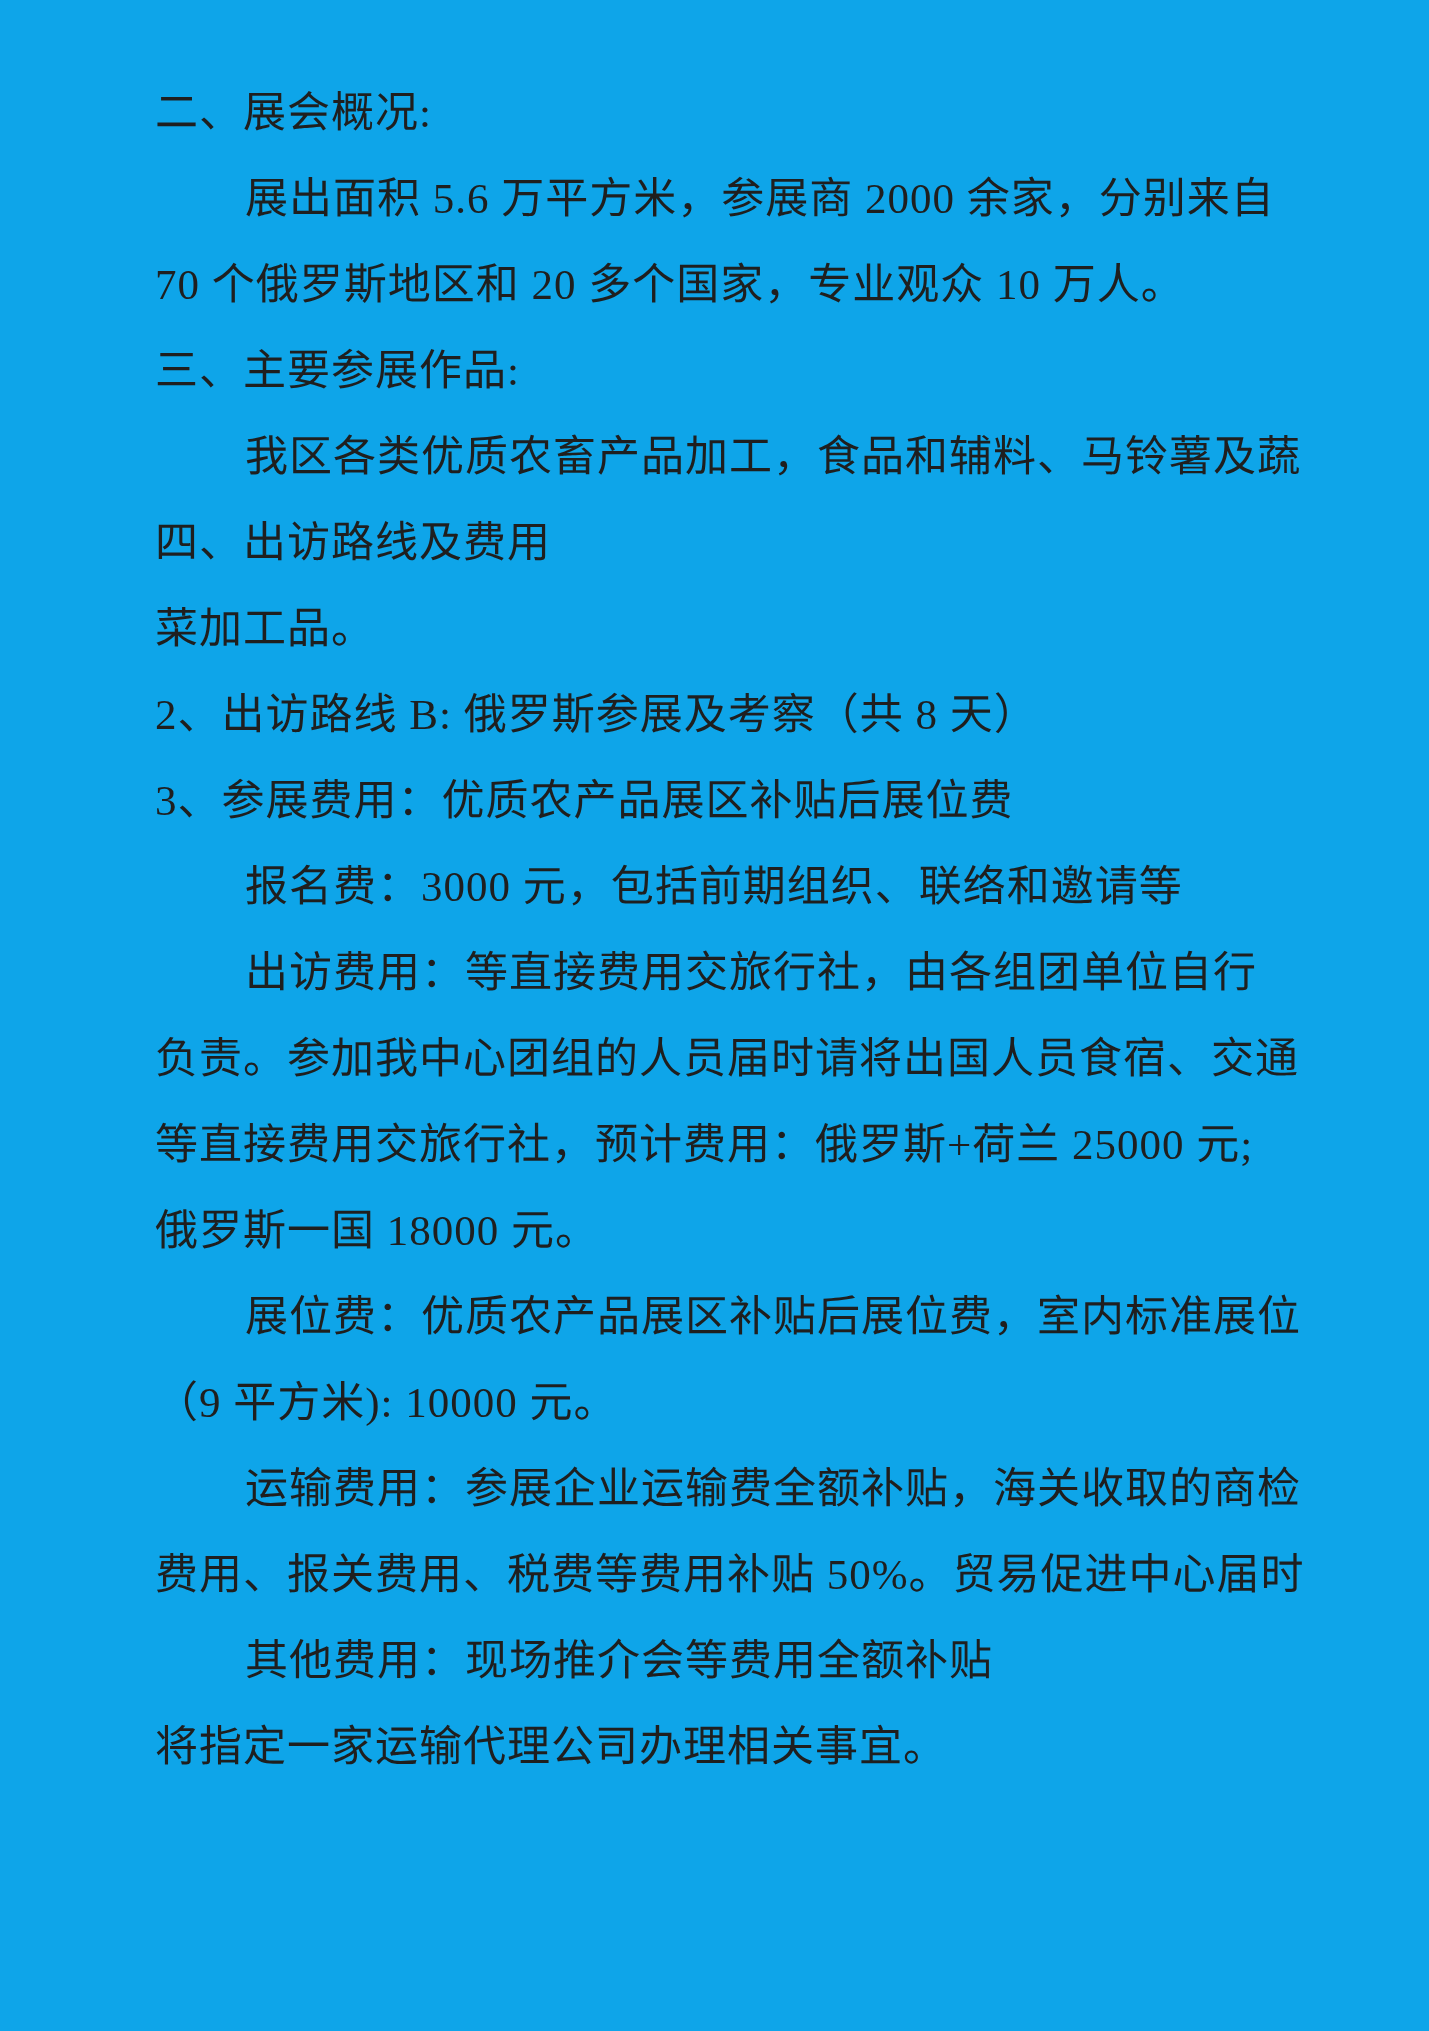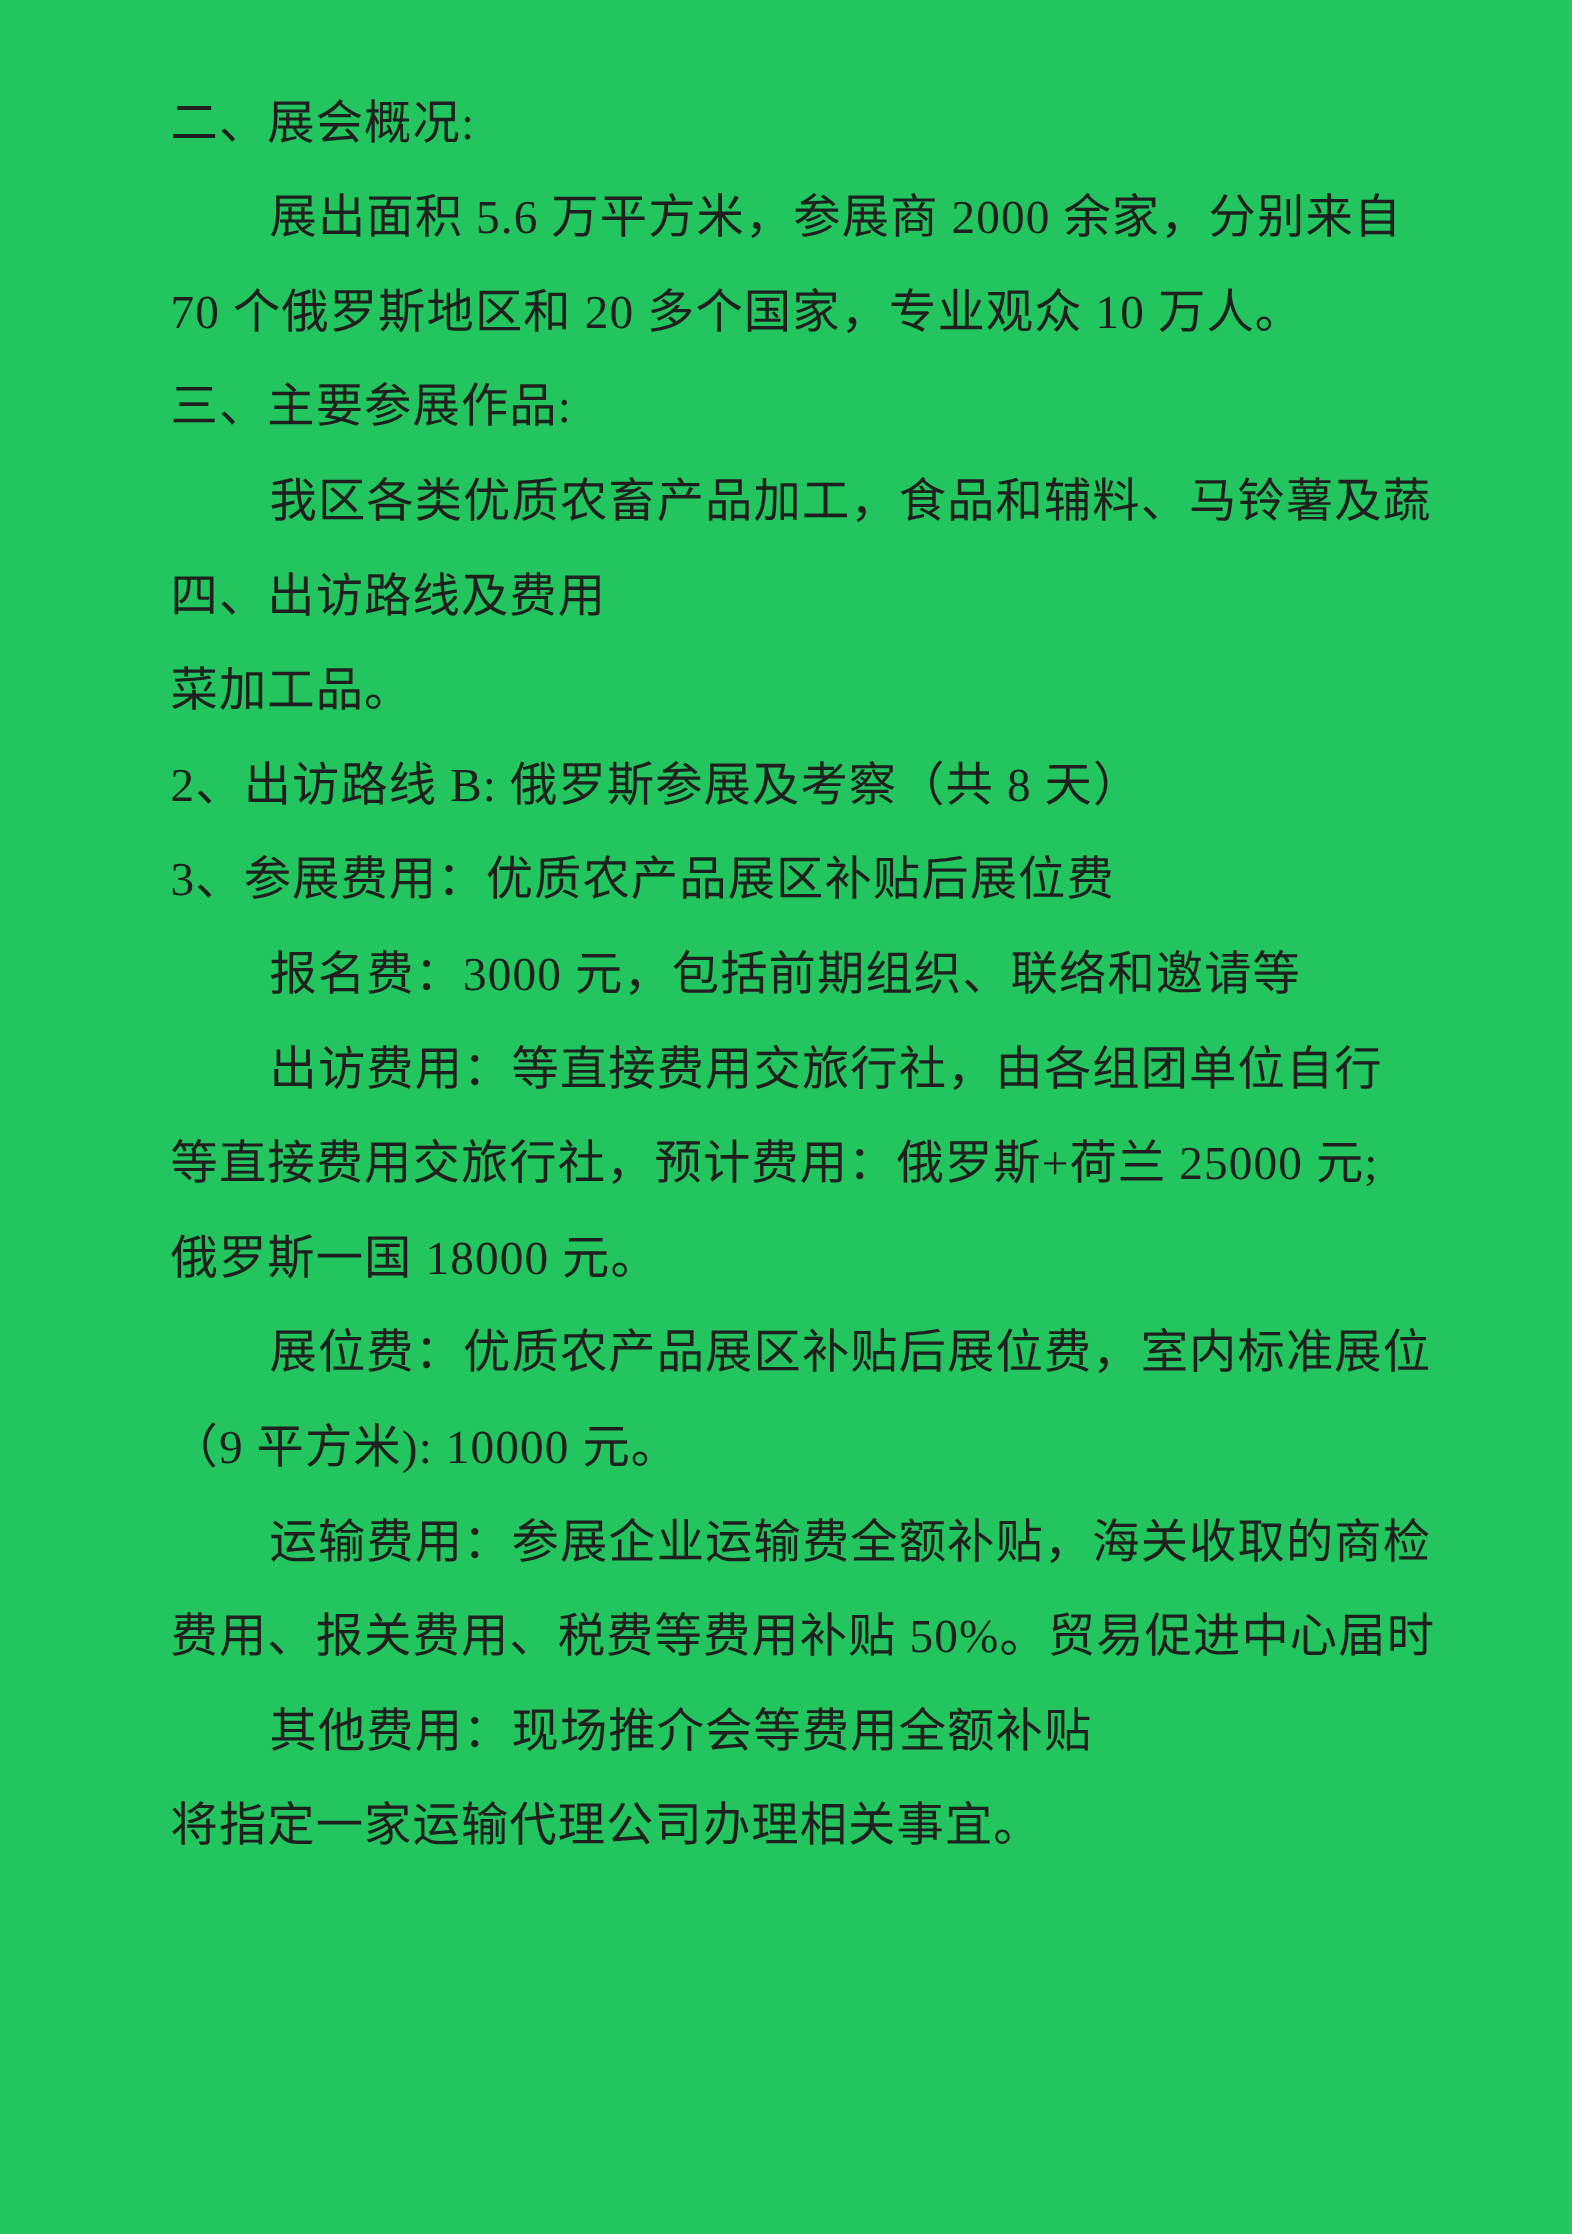--- a/index.html
+++ b/index.html
@@ -31,33 +31,34 @@
     color: #1f1f1f;
     font-weight: 400;
   }
   .line.indent {
     padding-left: 90px;
   }
 </style>
 </head>
 <body>
 
-<div class="page" style="background: #22c55e; color: rgb(31, 31, 31);">
+<div class="page" style="background: #0ea5e9; color: rgb(31, 31, 31);">
   <div class="doc" id="doc-body">
       <div class="line">二、展会概况:</div>
       <div class="line indent">展出面积 5.6 万平方米，参展商 2000 余家，分别来自</div>
       <div class="line">70 个俄罗斯地区和 20 多个国家，专业观众 10 万人。</div>
       <div class="line">三、主要参展作品:</div>
       <div class="line indent">我区各类优质农畜产品加工，食品和辅料、马铃薯及蔬</div>
       <div class="line">四、出访路线及费用</div>
       <div class="line">菜加工品。</div>
       <div class="line">2、出访路线 B: 俄罗斯参展及考察（共 8 天）</div>
       <div class="line">3、参展费用：优质农产品展区补贴后展位费</div>
       <div class="line indent">报名费：3000 元，包括前期组织、联络和邀请等</div>
       <div class="line indent">出访费用：等直接费用交旅行社，由各组团单位自行</div>
+      <div class="line">负责。参加我中心团组的人员届时请将出国人员食宿、交通</div>
       <div class="line">等直接费用交旅行社，预计费用：俄罗斯+荷兰 25000 元;</div>
       <div class="line">俄罗斯一国 18000 元。</div>
       <div class="line indent">展位费：优质农产品展区补贴后展位费，室内标准展位</div>
       <div class="line">（9 平方米): 10000 元。</div>
       <div class="line indent">运输费用：参展企业运输费全额补贴，海关收取的商检</div>
       <div class="line">费用、报关费用、税费等费用补贴 50%。贸易促进中心届时</div>
       <div class="line indent">其他费用：现场推介会等费用全额补贴</div>
       <div class="line">将指定一家运输代理公司办理相关事宜。</div>
     </div>
 </div>

